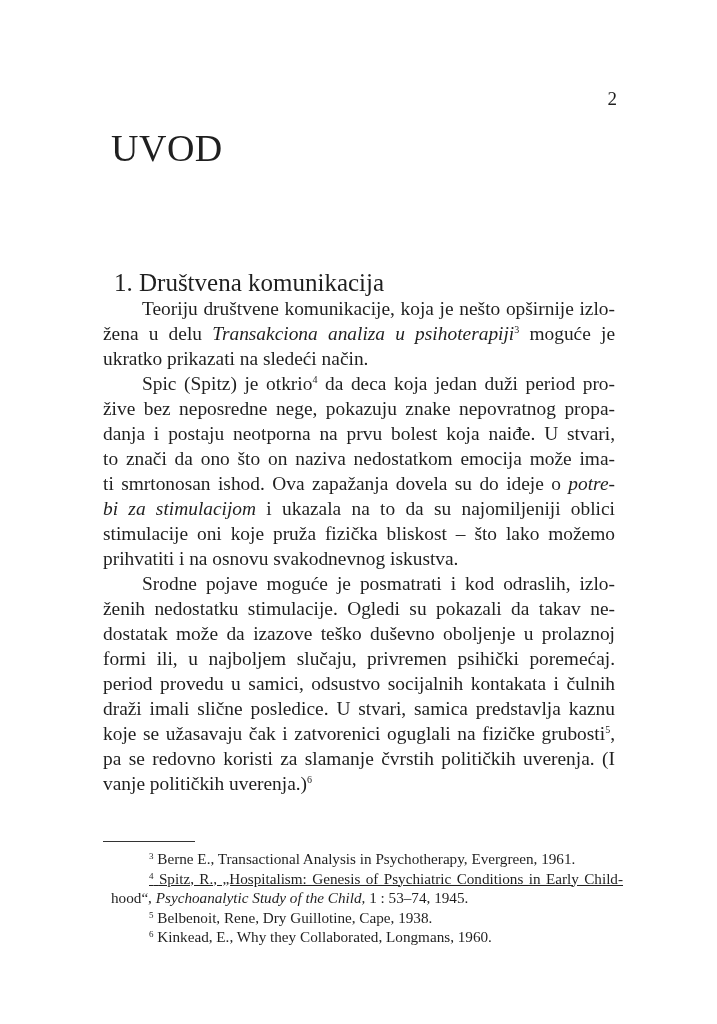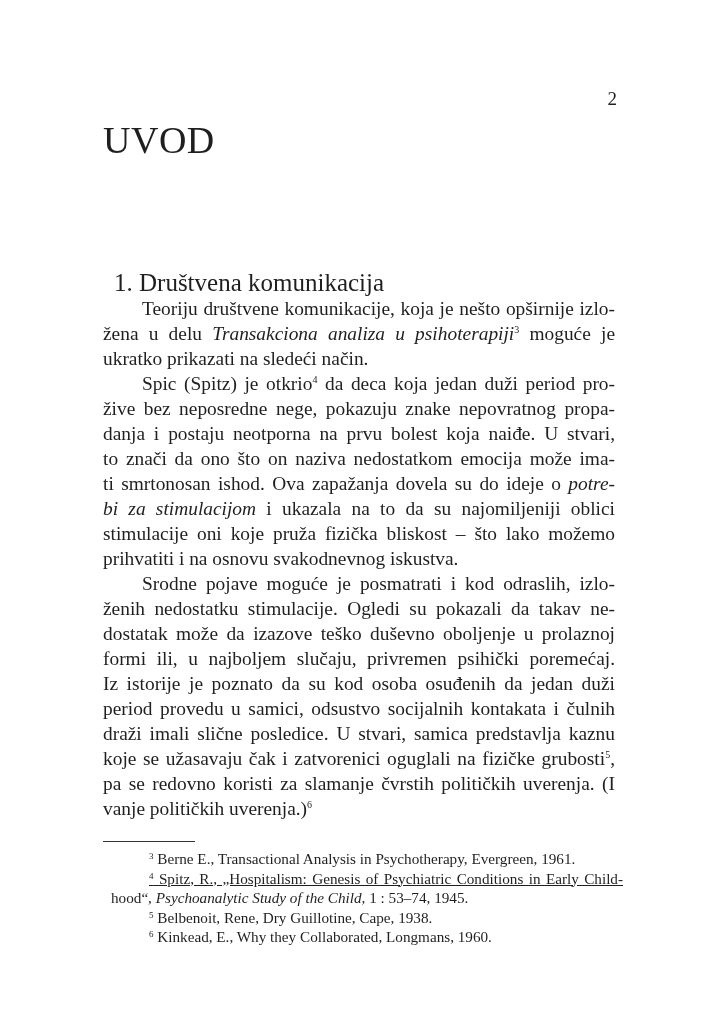--- a/index.html
+++ b/index.html
@@ -1,18 +1,18 @@
 <!DOCTYPE html>
 <html><head>
   <meta charset="utf-8">
   <style>
     html, body { margin: 0; padding: 0; background: #ffffff; }
     body { width: 717px; height: 1024px; position: relative; overflow: hidden; color: #1f1f1f; font-family: "Liberation Serif", "DejaVu Serif", serif; }
     .page-number { position: absolute; top: 88px; right: 100px; font-size: 19px; }
-    .chapter-title { position: absolute; top: 118px; left: 103px; font-size: 38px; letter-spacing: 0.5px; font-weight: normal; margin: 0; }
+    .chapter-title { position: absolute; top: 118px; left: 103px; font-size: 38px; letter-spacing: 0.5px; font-weight: normal; margin: 8px; }
     .section-heading { position: absolute; top: 258px; left: 103px; font-size: 25px; font-weight: normal; margin: 11px; }
     .body { position: absolute; top: 296px; left: 103px; width: 512px; font-size: 19.4px; line-height: 25px; }
     .line { display: block; white-space: nowrap; text-align: justify; text-align-last: justify; height: 25px; }
     .line.last { text-align-last: left; }
     .indent { padding-left: 39px; }
     sup { font-size: 10px; vertical-align: 7px; line-height: 0; }
     .footnote-rule { position: absolute; top: 841px; left: 103px; width: 92px; height: 1px; background: #333; }
     .footnotes { position: absolute; top: 849px; left: 111px; width: 512px; font-size: 15.2px; line-height: 19.5px; }
     .fn-line { display: block; white-space: nowrap; height: 19.5px; }
     .fn-line.just { text-align: justify; text-align-last: justify; text-decoration: underline; }
@@ -41,21 +41,20 @@
     <span class="line"><span>ti smrtonosan ishod. Ova zapažanja dovela su do ideje o </span><i>potre-</i></span>
     <span class="line"><i>bi za stimulacijom</i><span> i ukazala na to da su najomiljeniji oblici</span></span>
     <span class="line">stimulacije oni koje pruža fizička bliskost – što lako možemo</span>
     <span class="line last">prihvatiti i na osnovu svakodnevnog iskustva.</span>
   </div>
   <div>
     <span class="line indent">Srodne pojave moguće je posmatrati i kod odraslih, izlo-</span>
     <span class="line">ženih nedostatku stimulacije. Ogledi su pokazali da takav ne-</span>
     <span class="line">dostatak može da izazove teško duševno oboljenje u prolaznoj</span>
     <span class="line">formi ili, u najboljem slučaju, privremen psihički poremećaj.</span>
-    <span class="line">Iz istorije je poznato da su kod osoba osuđenih da jedan duži</span>
     <span class="line">period provedu u samici, odsustvo socijalnih kontakata i čulnih</span>
     <span class="line">draži imali slične posledice. U stvari, samica predstavlja kaznu</span>
     <span class="line"><span>koje se užasavaju čak i zatvorenici oguglali na fizičke grubosti</span><sup>5</sup><span>,</span></span>
     <span class="line">pa se redovno koristi za slamanje čvrstih političkih uverenja. (I</span>
     <span class="line last"><span>vanje političkih uverenja.)</span><sup>6</sup></span>
   </div>
 </div>
 
 <div class="footnote-rule"></div>
 

